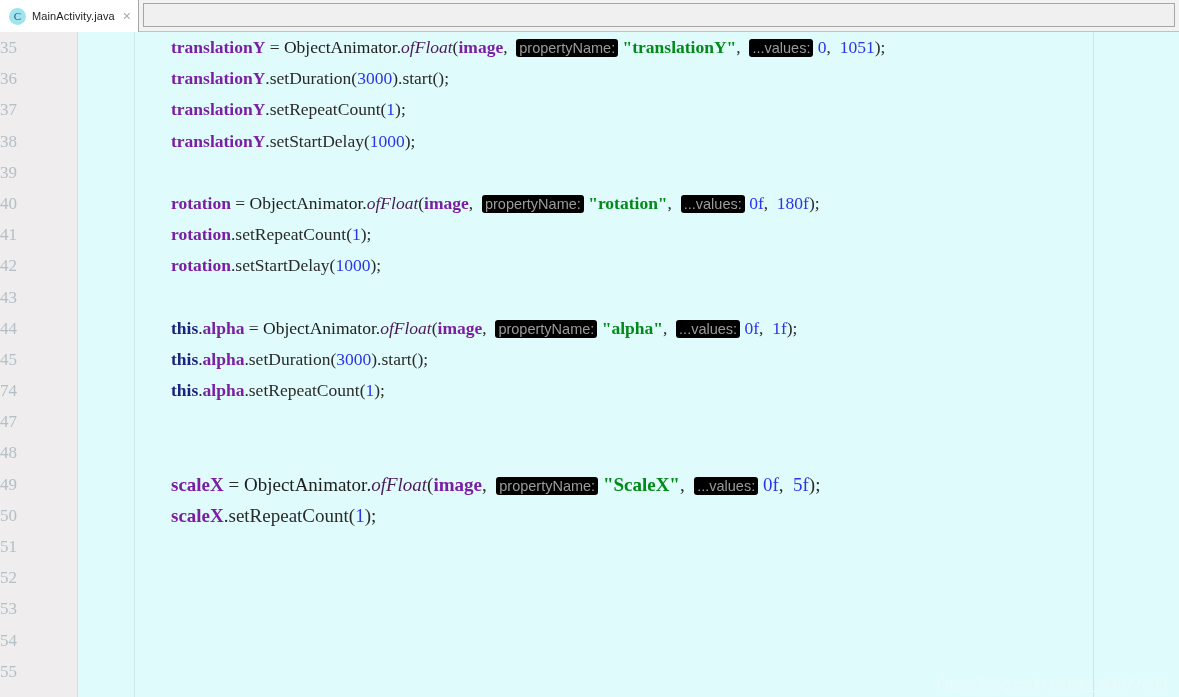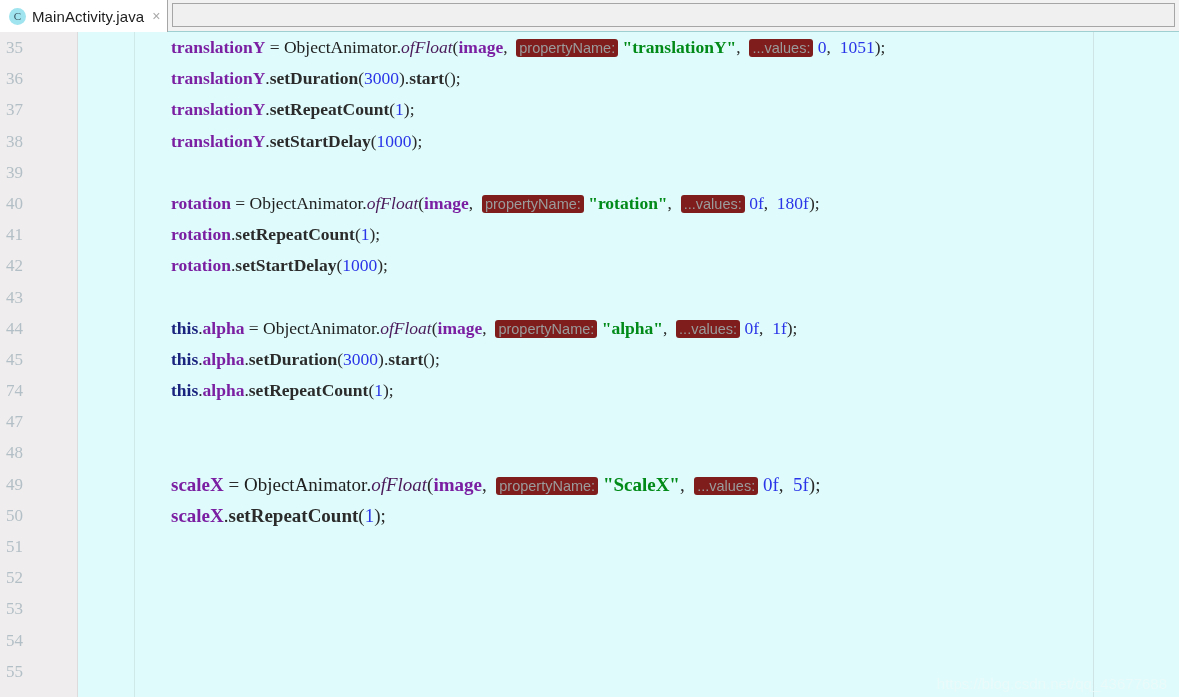--- a/index.html
+++ b/index.html
@@ -44,21 +44,21 @@
     border-radius: 50%;
     background: #9fe4ef;
     color: #3b5560;
     font-size: 11px;
     line-height: 17px;
     text-align: center;
     font-family: "Liberation Serif", serif;
     flex: 0 0 auto;
   }
   .tab-label {
-    font-size: 15px;
+    font-size: 11px;
     color: #1e1e1e;
     white-space: nowrap;
     letter-spacing: 0.1px;
     text-align: center;
   }
   .tab-close {
     font-size: 14px;
     color: #a8a8a8;
     padding-left: 2px;
     line-height: 1;
@@ -92,21 +92,20 @@
   }
   .gutter-nums {
     position: absolute;
     left: 0; top: 0;
     width: 78px;
   }
   .ln {
     height: 31.2px;
     line-height: 31.2px;
     text-align: left;
-    padding-left: 6px;
     font-family: "Liberation Serif", serif;
     font-size: 17px;
     color: #b3bfc6;
   }
 
   
   .fold-strip {
     position: absolute;
     left: 79px; top: 0;
     width: 56px;
@@ -139,27 +138,27 @@
     padding-left: 35px;
     color: #202020;
   }
   .row.big { font-size: 19px; }
 
   
   .t-field   { color: #7b1fa2; font-weight: bold; text-align: center; }
   .t-kw      { color: #1a237e; font-weight: bold; }
   .t-cls     { color: #202020; font-family: Liberation Serif, serif; }
   .t-static  { color: #4a1a5a; font-style: italic; }
-  .t-method  { color: #2b2b2b; font-weight: bold; }
+  .t-method  { color: #2b2b2b; }
   .t-num     { color: #2a34e8; }
   .t-str     { color: #018a18; font-weight: bold; }
   .t-punc    { color: #2b2b2b; }
   .hint {
     color: #9b9b9b;
-    background: #7f1d1d;
+    background: #000000;
     font-family: "Liberation Sans", sans-serif;
     font-size: 14.5px;
     border-radius: 3px;
     padding: 1px 3px;
   }
 
   
   .watermark {
     position: absolute;
     right: 12px;

